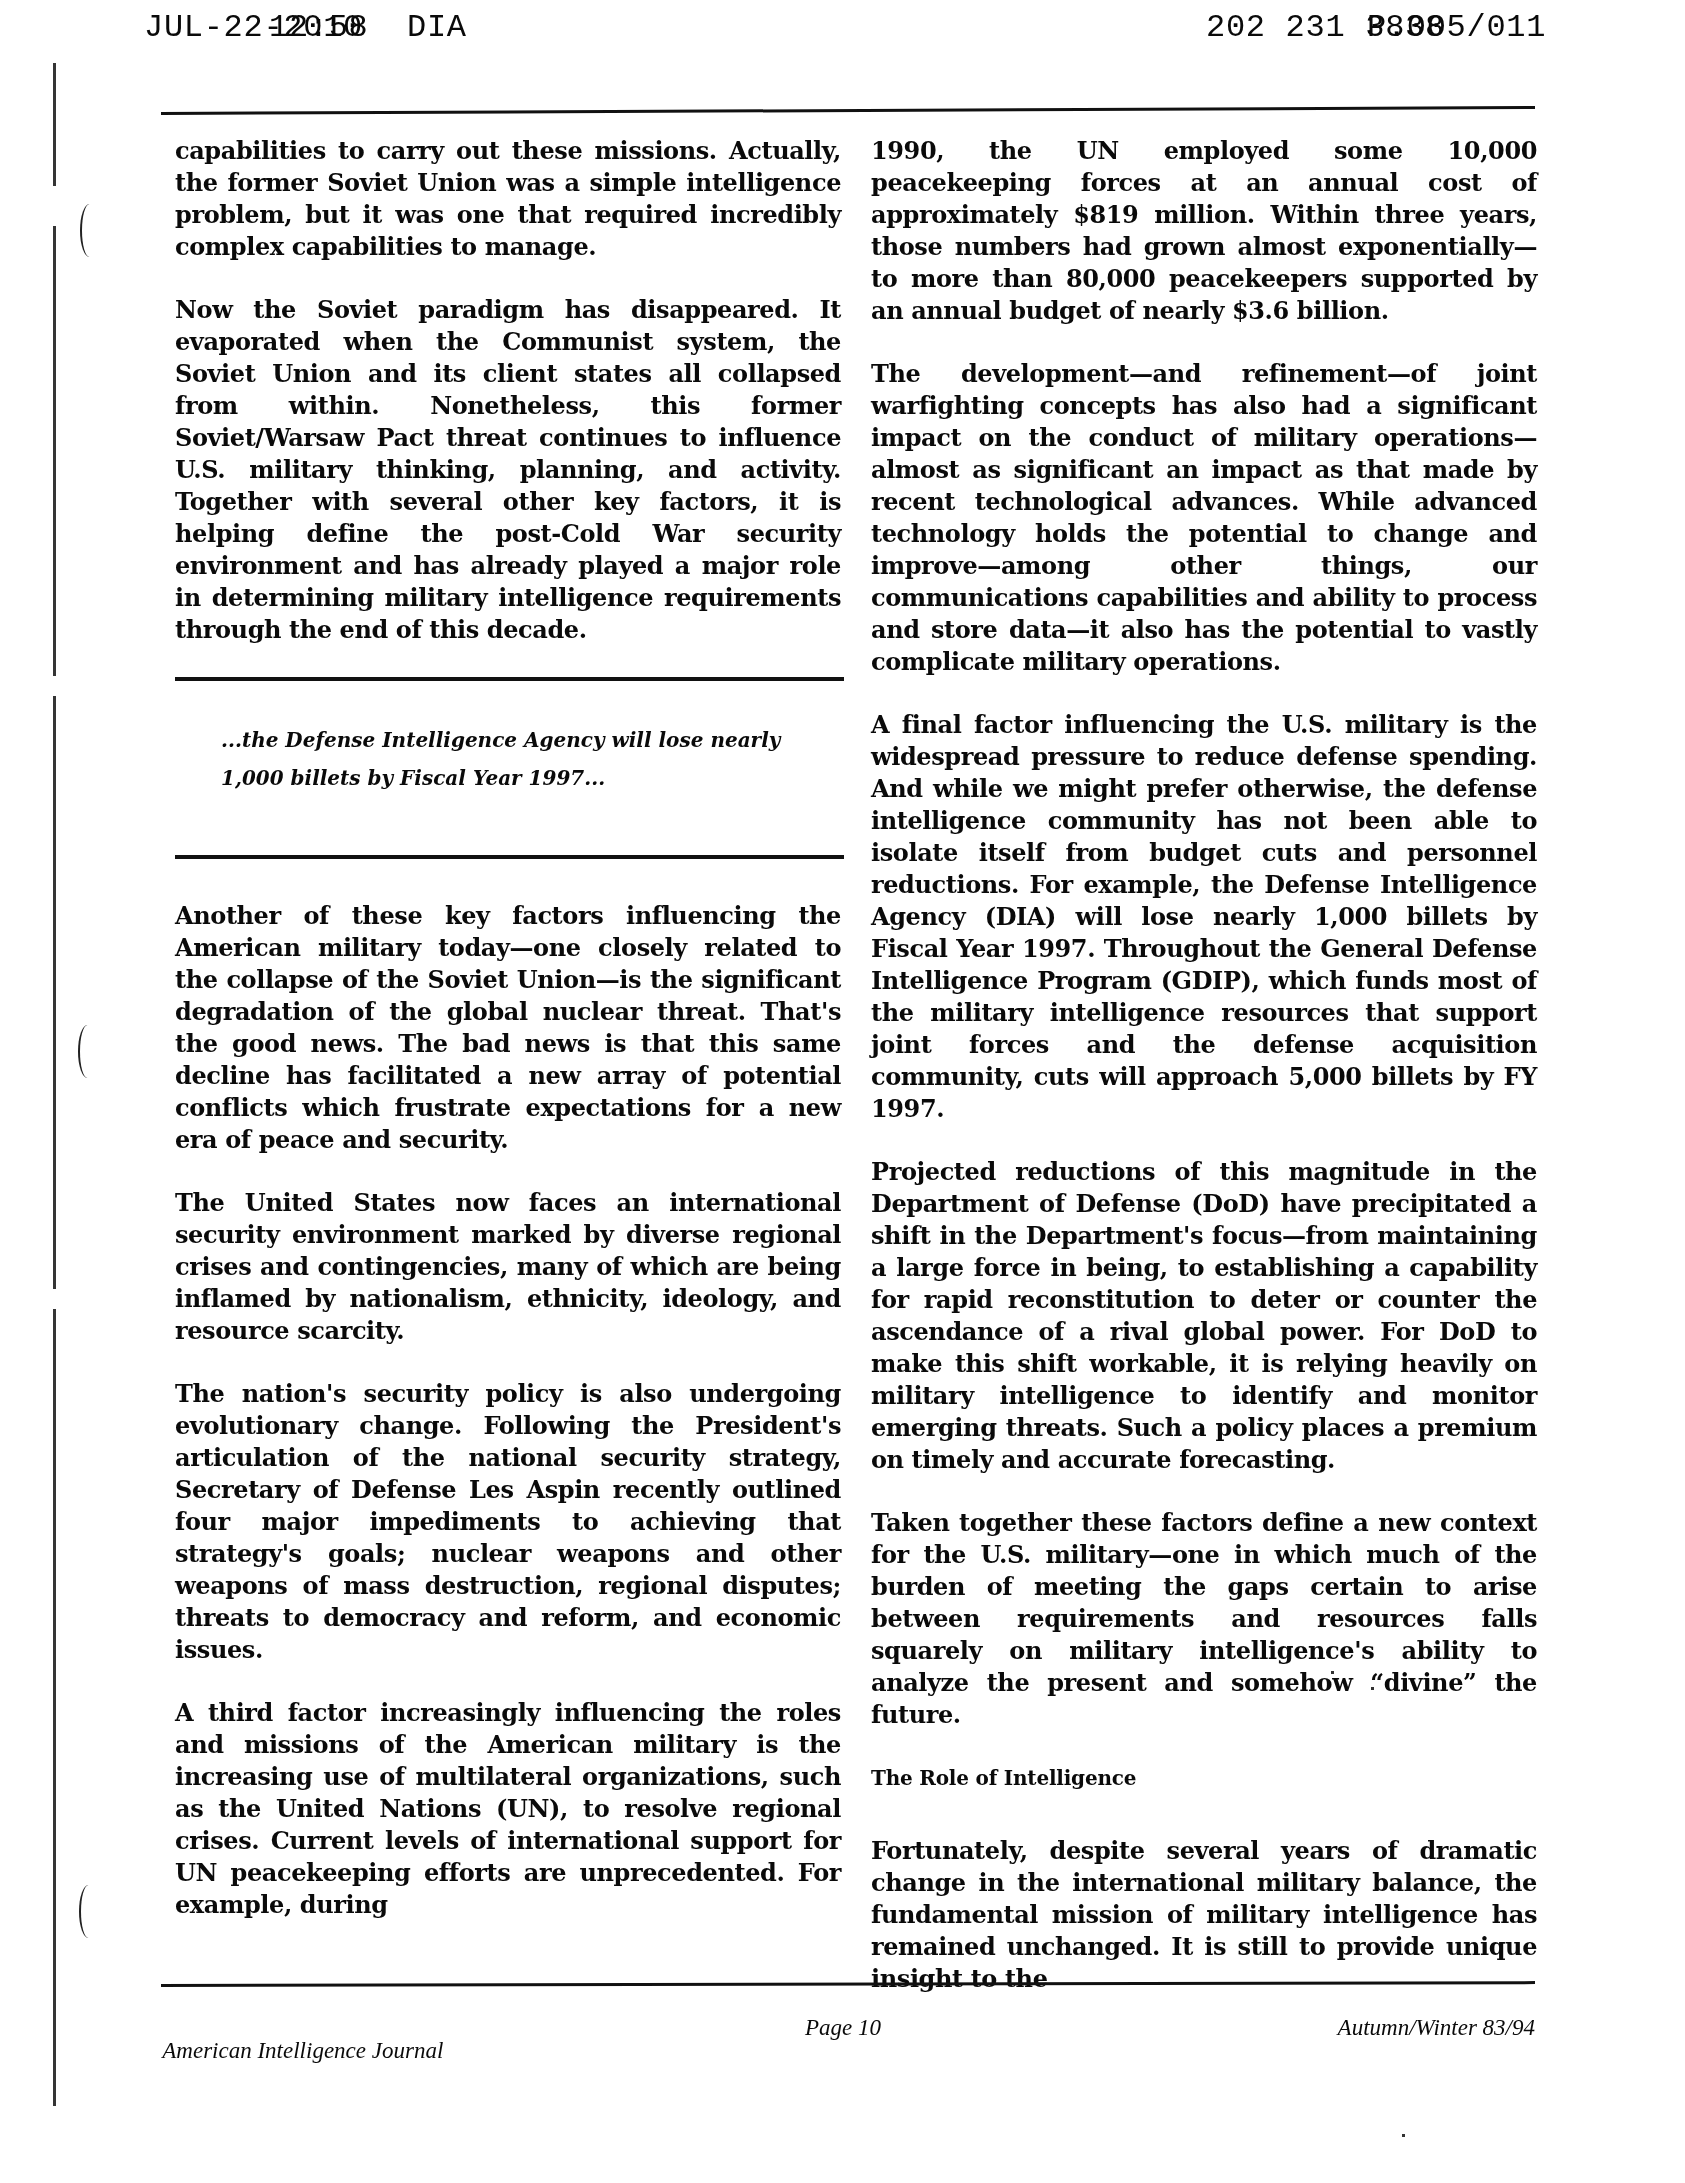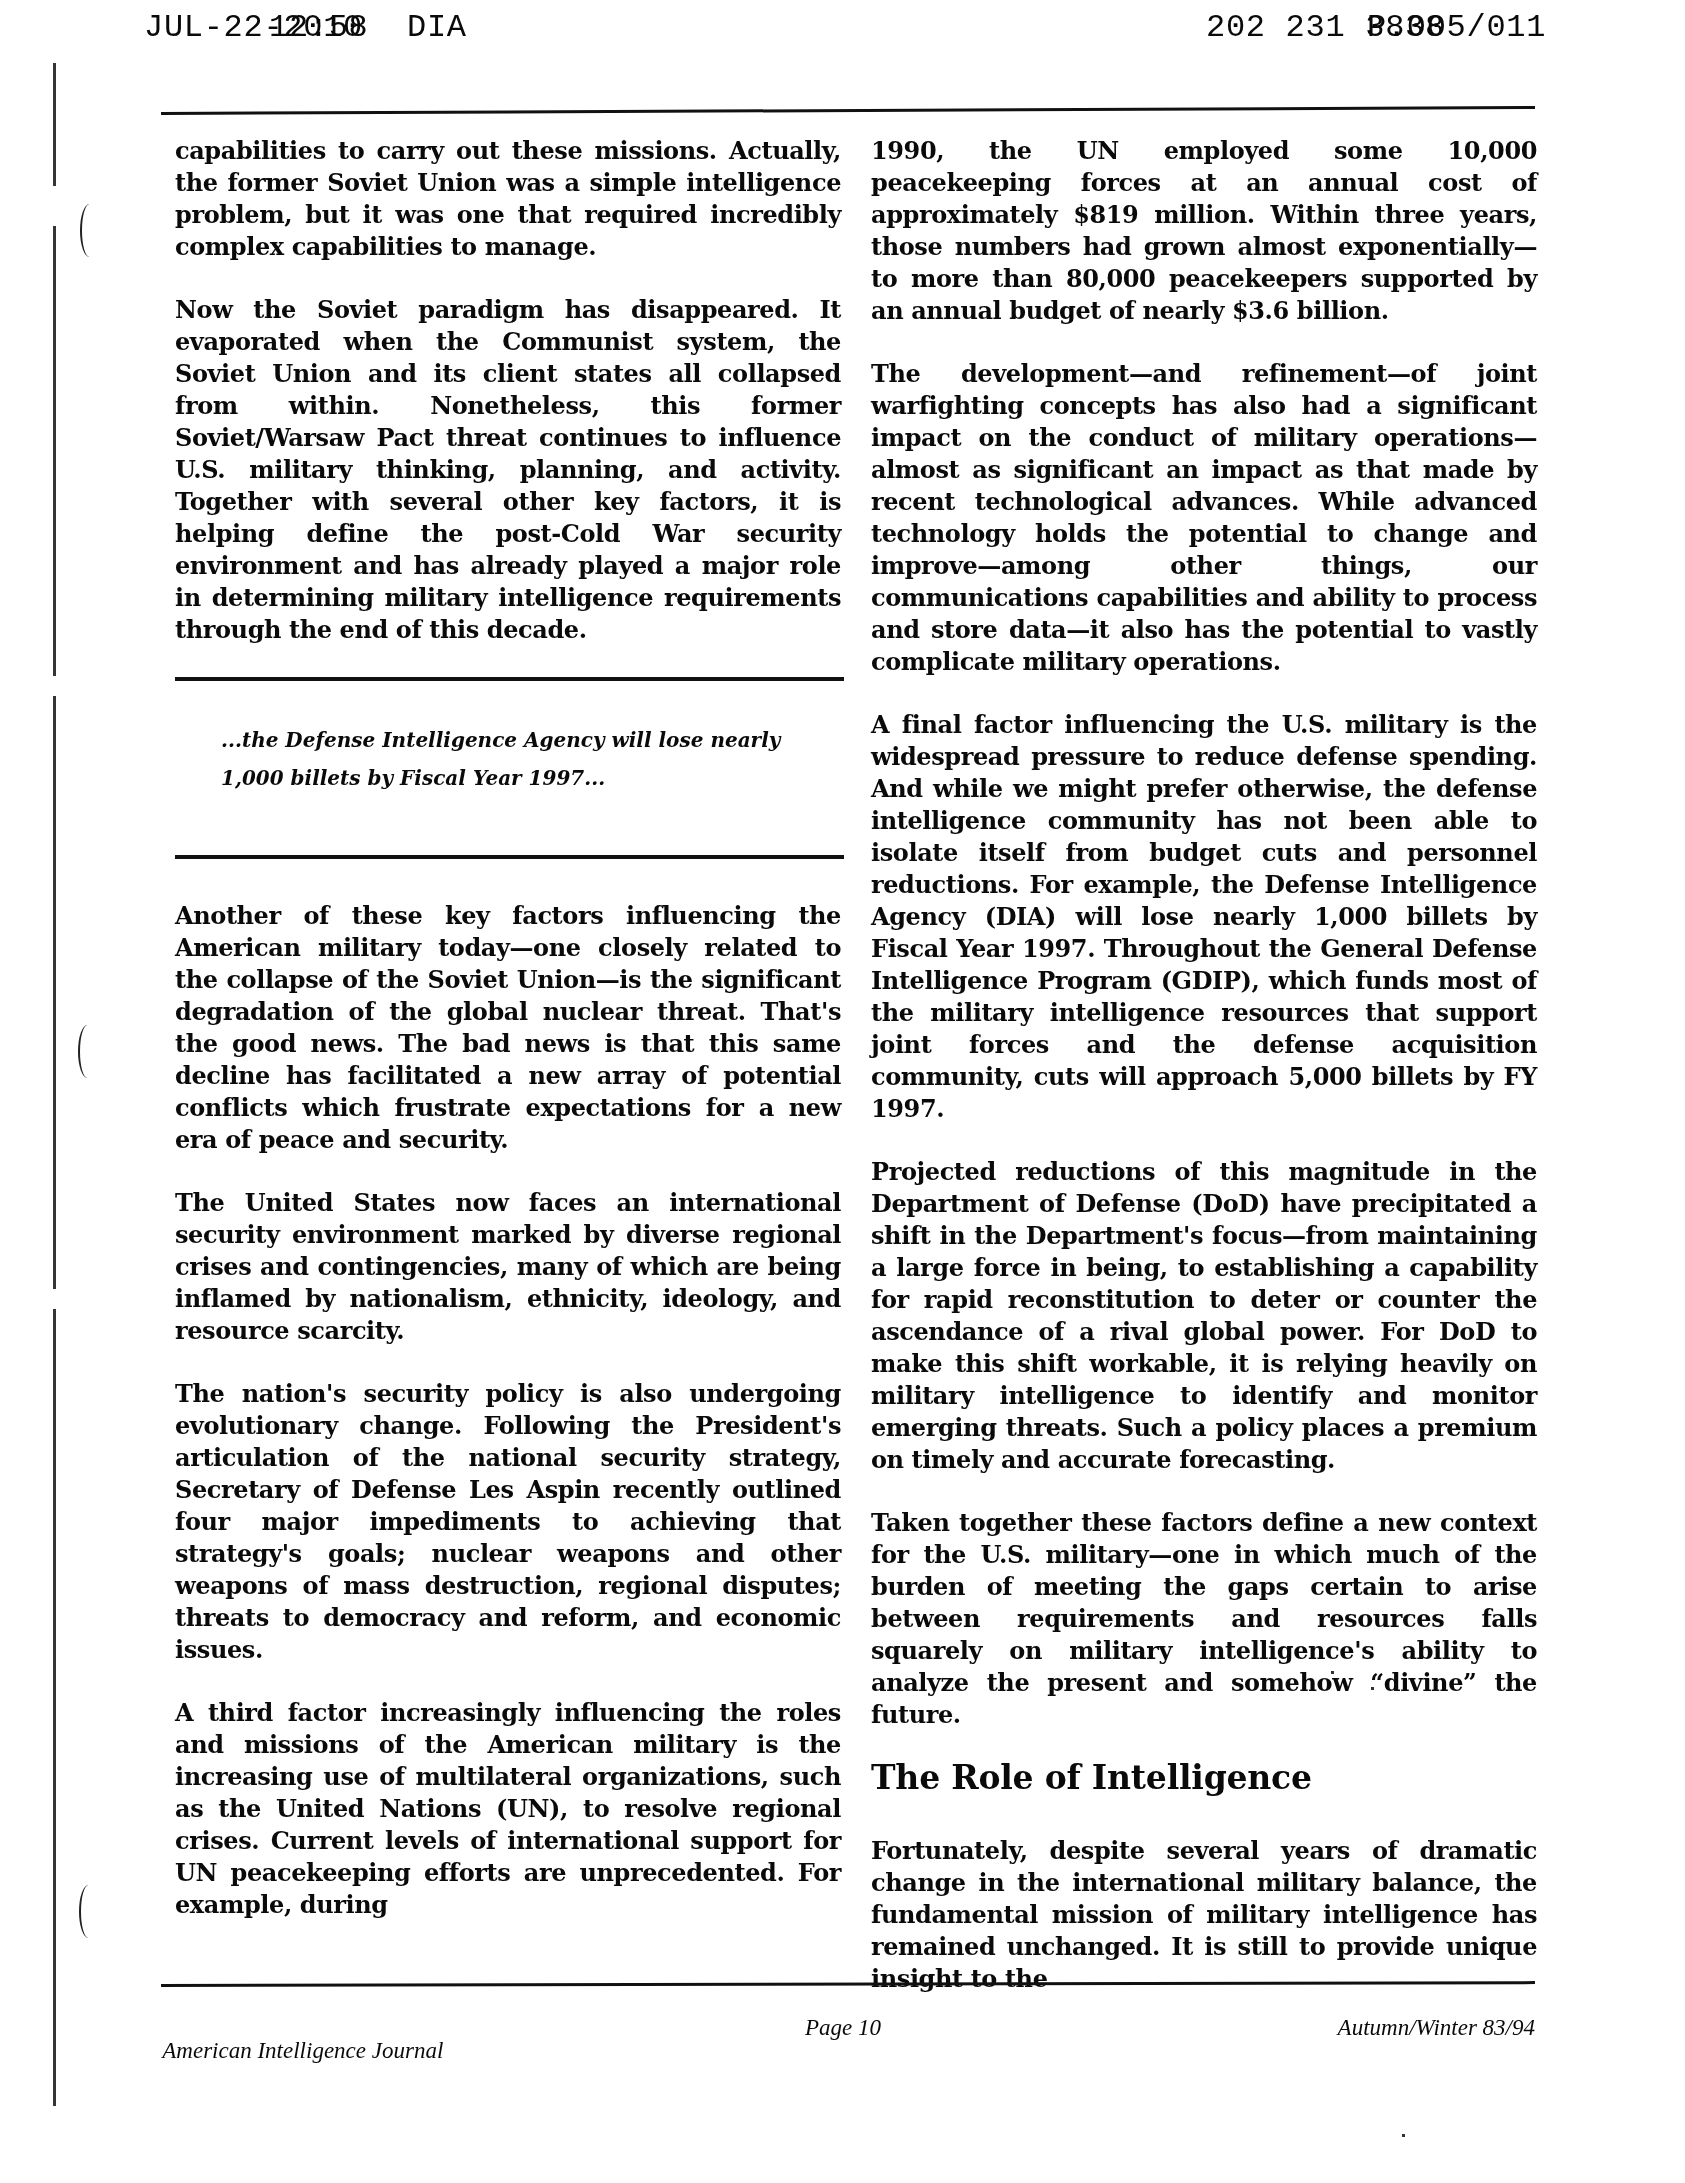--- a/index.html
+++ b/index.html
@@ -47,21 +47,21 @@
   .col-right { left: 859px; top: 135px; width: 666px; }
   .column p { margin: 0 0 31px 0; hyphens: auto; }
   .pq-rule { height: 4px; background: #111; width: 669px; }
   .pq-rule.top { margin-bottom: 40px; }
   .pq-rule.bottom { margin-top: 58px; }
   .pull-quote {
     font-style: italic; font-weight: 700; font-size: 20px; line-height: 38px;
     padding: 0 41px 0 46px; text-align: left; letter-spacing: 0;
   }
   .section-heading {
-    font-weight: 700; font-size: 33px; margin: 0 0 41px 0; letter-spacing: -0.2px;
+    font-weight: 700; font-size: 20px; margin: 0 0 41px 0; letter-spacing: -0.2px;
   }
 
   .rule-bottom {
     position: absolute; left: 161px; top: 1984px; width: 1374px; height: 3.3px;
     background: #111; transform: rotate(-0.12deg); transform-origin: left center;
   }
   .footer {
     position: absolute; top: 2015px; left: 161px; width: 1374px; height: 33px;
     font-style: italic; font-size: 23px;
     font-family: "Liberation Serif", "DejaVu Serif", serif;

